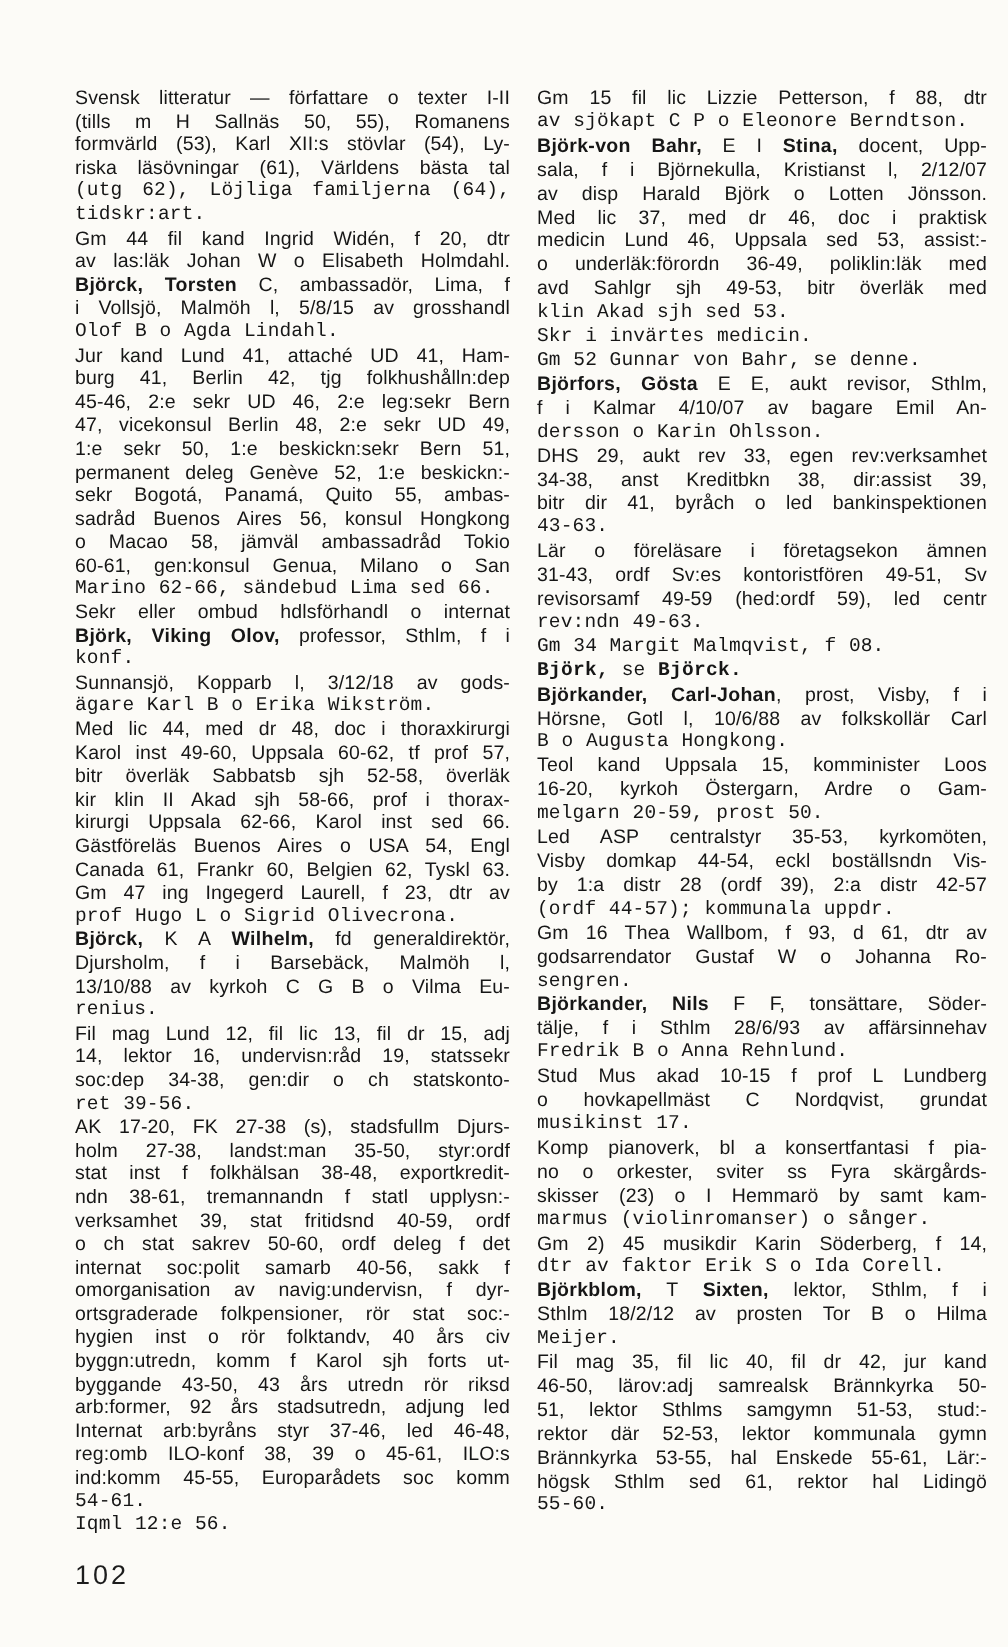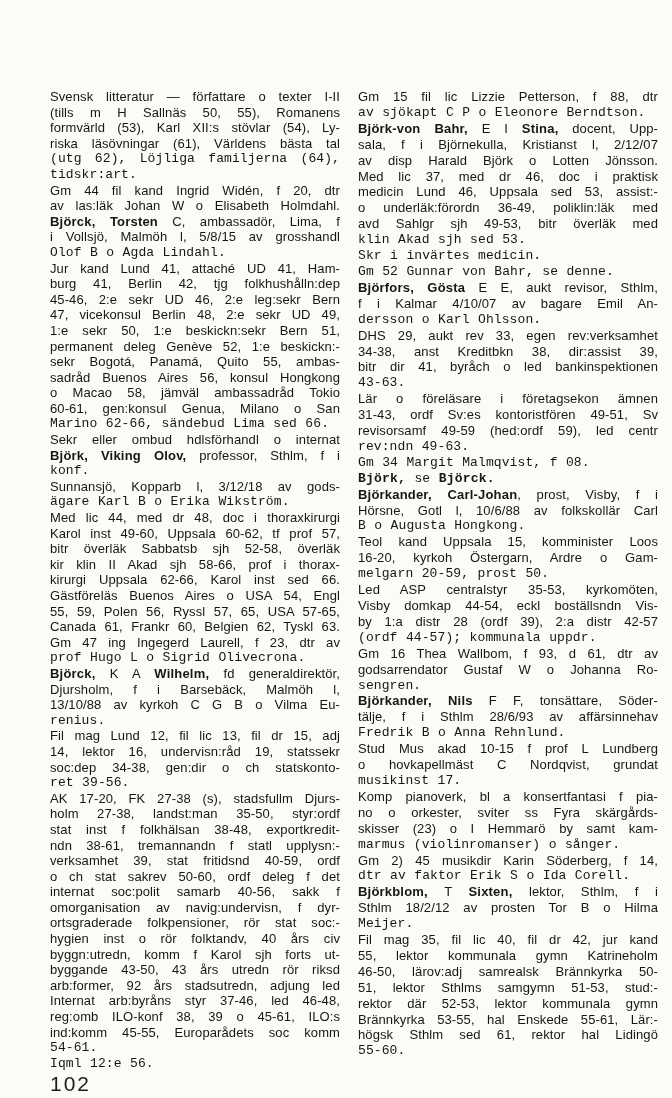--- a/index.html
+++ b/index.html
@@ -4,40 +4,40 @@
 <style>
   html, body { margin: 0; padding: 0; }
   body {
     width: 672px; height: 1098px;
     background: #fcfbf7;
     color: #161616;
     font-family: "Liberation Sans", sans-serif;
     position: relative;
     overflow: hidden;
   }
-  .page { position: absolute; inset: 0; margin-top: 32px; }
+  .page { position: absolute; inset: 0; }
   .col {
     position: absolute;
     top: 57px;
     font-size: 13px;
     letter-spacing: 0.1px;
   }
   .col-left  { left: 50px;  width: 290px; line-height: 15.6px; }
   .col-right { left: 358px; width: 300px; line-height: 15.9px; }
   .ln {
     text-align: justify;
     text-align-last: justify;
     word-spacing: 0.5px;
   }
   .ln.pend { text-align-last: left; font-family: Liberation Mono, monospace; }
   .ln b { font-weight: bold; letter-spacing: 0.2px; }
   .pagenum {
     position: absolute;
     left: 50px; top: 1040px;
-    font-size: 21px;
+    font-size: 18px;
     letter-spacing: 2px;
     color: #1d1d1d;
   }
 </style>
 </head>
 <body>
 
 <div class="page">
   <div class="col col-left">
       <div class="ln">Svensk litteratur — författare o texter I-II</div>
@@ -65,21 +65,20 @@
       <div class="ln"><b>Björk, Viking Olov,</b> professor, Sthlm, f i</div>
       <div class="ln pend">konf.</div>
       <div class="ln">Sunnansjö, Kopparb l, 3/12/18 av gods-</div>
       <div class="ln pend">ägare Karl B o Erika Wikström.</div>
       <div class="ln">Med lic 44, med dr 48, doc i thoraxkirurgi</div>
       <div class="ln">Karol inst 49-60, Uppsala 60-62, tf prof 57,</div>
       <div class="ln">bitr överläk Sabbatsb sjh 52-58, överläk</div>
       <div class="ln">kir klin II Akad sjh 58-66, prof i thorax-</div>
       <div class="ln">kirurgi Uppsala 62-66, Karol inst sed 66.</div>
       <div class="ln">Gästföreläs Buenos Aires o USA 54, Engl</div>
-      <div class="ln">55, 59, Polen 56, Ryssl 57, 65, USA 57-65,</div>
       <div class="ln">Canada 61, Frankr 60, Belgien 62, Tyskl 63.</div>
       <div class="ln">Gm 47 ing Ingegerd Laurell, f 23, dtr av</div>
       <div class="ln pend">prof Hugo L o Sigrid Olivecrona.</div>
       <div class="ln"><b>Björck,</b> K A <b>Wilhelm,</b> fd generaldirektör,</div>
       <div class="ln">Djursholm, f i Barsebäck, Malmöh l,</div>
       <div class="ln">13/10/88 av kyrkoh C G B o Vilma Eu-</div>
       <div class="ln pend">renius.</div>
       <div class="ln">Fil mag Lund 12, fil lic 13, fil dr 15, adj</div>
       <div class="ln">14, lektor 16, undervisn:råd 19, statssekr</div>
       <div class="ln">soc:dep 34-38, gen:dir o ch statskonto-</div>
@@ -111,21 +110,21 @@
       <div class="ln">av disp Harald Björk o Lotten Jönsson.</div>
       <div class="ln">Med lic 37, med dr 46, doc i praktisk</div>
       <div class="ln">medicin Lund 46, Uppsala sed 53, assist:-</div>
       <div class="ln">o underläk:förordn 36-49, poliklin:läk med</div>
       <div class="ln">avd Sahlgr sjh 49-53, bitr överläk med</div>
       <div class="ln pend">klin Akad sjh sed 53.</div>
       <div class="ln pend">Skr i invärtes medicin.</div>
       <div class="ln pend">Gm 52 Gunnar von Bahr, se denne.</div>
       <div class="ln"><b>Björfors, Gösta</b> E E, aukt revisor, Sthlm,</div>
       <div class="ln">f i Kalmar 4/10/07 av bagare Emil An-</div>
-      <div class="ln pend">dersson o Karl Ohlsson.</div>
+      <div class="ln pend">dersson o Karin Ohlsson.</div>
       <div class="ln">DHS 29, aukt rev 33, egen rev:verksamhet</div>
       <div class="ln">34-38, anst Kreditbkn 38, dir:assist 39,</div>
       <div class="ln">bitr dir 41, byråch o led bankinspektionen</div>
       <div class="ln pend">43-63.</div>
       <div class="ln">Lär o föreläsare i företagsekon ämnen</div>
       <div class="ln">31-43, ordf Sv:es kontoristfören 49-51, Sv</div>
       <div class="ln">revisorsamf 49-59 (hed:ordf 59), led centr</div>
       <div class="ln pend">rev:ndn 49-63.</div>
       <div class="ln pend">Gm 34 Margit Malmqvist, f 08.</div>
       <div class="ln pend"><b>Björk,</b> se <b>Björck.</b></div>
@@ -151,21 +150,20 @@
       <div class="ln">Komp pianoverk, bl a konsertfantasi f pia-</div>
       <div class="ln">no o orkester, sviter ss Fyra skärgårds-</div>
       <div class="ln">skisser (23) o I Hemmarö by samt kam-</div>
       <div class="ln pend">marmus (violinromanser) o sånger.</div>
       <div class="ln">Gm 2) 45 musikdir Karin Söderberg, f 14,</div>
       <div class="ln pend">dtr av faktor Erik S o Ida Corell.</div>
       <div class="ln"><b>Björkblom,</b> T <b>Sixten,</b> lektor, Sthlm, f i</div>
       <div class="ln">Sthlm 18/2/12 av prosten Tor B o Hilma</div>
       <div class="ln pend">Meijer.</div>
       <div class="ln">Fil mag 35, fil lic 40, fil dr 42, jur kand</div>
-      <div class="ln">55, lektor kommunala gymn Katrineholm</div>
       <div class="ln">46-50, lärov:adj samrealsk Brännkyrka 50-</div>
       <div class="ln">51, lektor Sthlms samgymn 51-53, stud:-</div>
       <div class="ln">rektor där 52-53, lektor kommunala gymn</div>
       <div class="ln">Brännkyrka 53-55, hal Enskede 55-61, Lär:-</div>
       <div class="ln">högsk Sthlm sed 61, rektor hal Lidingö</div>
       <div class="ln pend">55-60.</div>
     </div>
   <div class="pagenum">102</div>
 </div>
 

